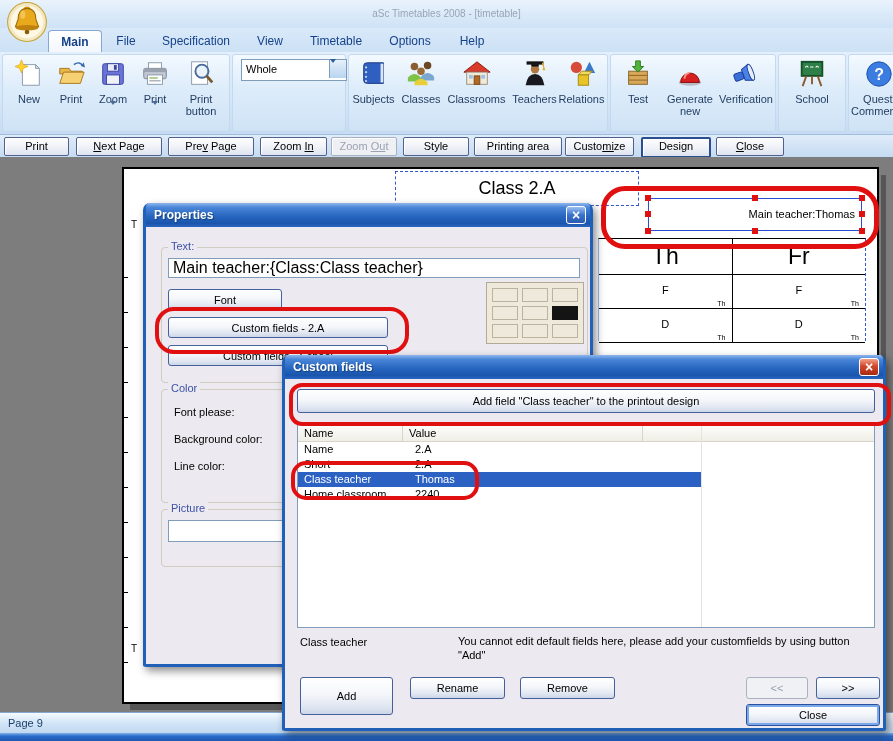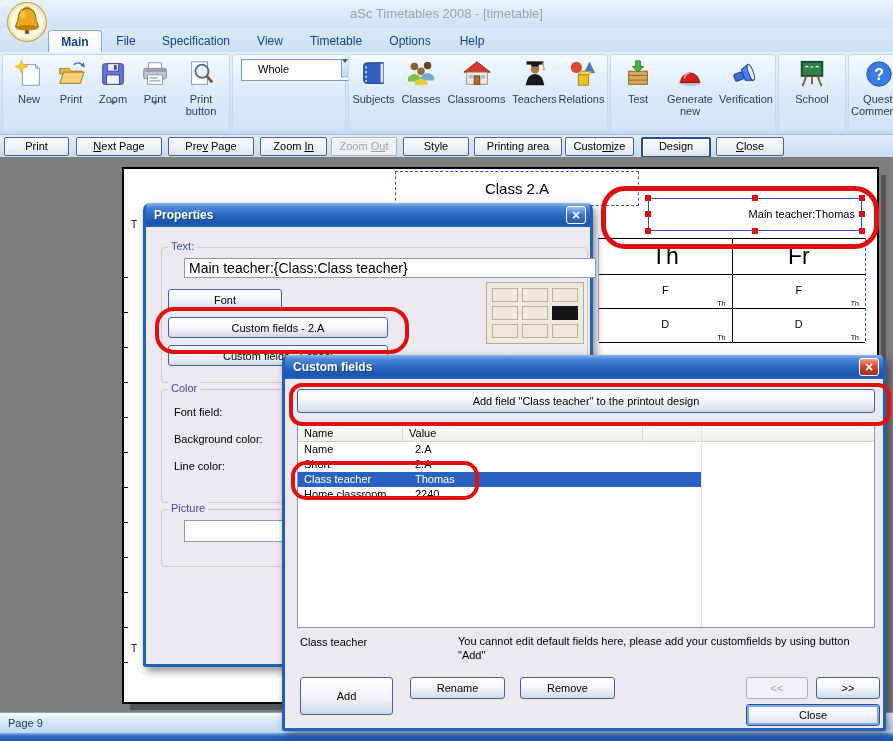--- a/index.html
+++ b/index.html
@@ -3,60 +3,60 @@
 <meta charset="utf-8">
 <style>
   html,body{margin:0;padding:0}
   #screen{position:relative;width:893px;height:741px;overflow:hidden;
     font-family:"Liberation Sans",sans-serif;font-size:11px;color:#000;background:#ece9f0;}
   .abs{position:absolute}
 
   
   .titlebar{left:0;top:0;width:893px;height:28px;
     background:linear-gradient(180deg,#eaf3fc 0%,#d9e9f9 55%,#cfe2f6 100%);}
-  .titletext{width:100%;text-align:center;line-height:28px;color:#98a5b5;font-size:13px;}
+  .titletext{width:100%;text-align:center;line-height:28px;color:#98a5b5;font-size:10px;}
   .tabrow{left:0;top:28px;width:893px;height:24px;background:linear-gradient(180deg,#d9e9f9,#cde1f5);}
   .tab{position:absolute;top:2px;height:22px;line-height:22px;text-align:center;color:#15428b;font-size:12px;cursor:pointer}
   .tab.active{background:linear-gradient(180deg,#ffffff,#f2f7fd);border:1px solid #86a7d2;border-bottom:none;
     border-radius:4px 4px 0 0;font-weight:bold;}
   .applogo{left:6px;top:1px;width:42px;height:42px;z-index:5}
 
   
   .ribbon{left:0;top:52px;width:893px;height:82px;
     background:linear-gradient(180deg,#e3effb 0%,#d4e6f8 60%,#c7dcf3 100%);border-bottom:1px solid #9ebfe0;}
   .rgroup{position:absolute;top:2px;height:76px;border:1px solid #c2d9f0;border-radius:3px;
     background:linear-gradient(180deg,#f3f9ff 0%,#ddecfa 45%,#cfe3f6 100%);}
   .ritem{position:absolute;top:2px;height:72px;text-align:center;cursor:pointer;border-radius:3px;}
   .ricon{display:block;height:34px;margin-top:2px}
   .ricon svg{width:30px;height:30px;vertical-align:middle}
   .rlabel{display:block;font-size:11px;color:#1e3a5f;line-height:12px}
   .ddarrow{width:0;height:0;border-left:3px solid transparent;border-right:3px solid transparent;
     border-top:4px solid #4a6a9a;margin:2px auto 0;}
   .combo{position:absolute;left:8px;top:4px;width:100px;height:20px;background:#fff;border:1px solid #7f9db9;
-    line-height:18px;padding-left:16px;cursor:pointer}
+    line-height:18px;padding-left:4px;cursor:pointer}
   .combobtn{position:absolute;right:0;top:0;width:16px;height:18px;
     background:linear-gradient(180deg,#e6f0fb,#b9d4f0);border-left:1px solid #7f9db9;}
   .combobtn .ddarrow{margin-top:7px;border-top-color:#2a5a9a}
 
   
   .toolrow{left:0;top:135px;width:893px;height:22px;
     background:linear-gradient(180deg,#e0ecf9,#c5dbf2);border-bottom:1px solid #94b8dd;}
   .tbtn{position:absolute;top:2px;height:17px;line-height:16px;text-align:center;font-size:11px;
     background:linear-gradient(180deg,#fdfdfe 0%,#f1f3f8 50%,#dde3ef 100%);
     border:1px solid #50618c;border-radius:2px;box-shadow:inset 1px 1px 0 #ffffff;cursor:pointer;}
   .tbtn.disabled{color:#9aa2b2;border-color:#a8b0c0;background:#eef0f4;cursor:default}
   .tbtn.focused{border:2px solid #2b4f8e;line-height:14px;}
 
   
   .previewbg{left:0;top:157px;width:893px;height:555px;background:#7d7d7d;}
   .page{left:122px;top:167px;width:757px;height:537px;background:#fff;border:2px solid #000;box-sizing:border-box;}
   .pageshadow{left:130px;top:704px;width:753px;height:6px;background:#565656;}
   .pagesideshadow{left:881px;top:175px;width:5px;height:535px;background:#565656;}
   .classbox{left:395px;top:171px;width:242px;height:33px;border:1px dashed #3355cc;
-    font-size:15px;text-align:center;line-height:33px;}
+    font-size:18px;text-align:center;line-height:33px;}
   .selbox{left:648px;top:198px;width:214px;height:33px;border:1px solid #2b4fd0;box-sizing:border-box;
     font-size:11px;text-align:right;line-height:31px;padding-right:6px;}
   .hdl{position:absolute;width:6px;height:6px;background:#e01010;}
   .ptable{left:598px;top:238px;width:268px;height:103px;border-top:1px solid #000;border-left:1px solid #9db8e8;
     border-right:1px dashed #3355cc;box-sizing:border-box;}
   .pt-head{height:35px;border-bottom:1px solid #000;display:flex}
   .pt-row{height:33px;border-bottom:1px solid #000;display:flex}
   .pt-cell{position:relative;width:50%;text-align:center;}
   .pt-cell + .pt-cell{border-left:1px solid #000}
   .pt-head .pt-cell{font-size:23px;line-height:34px}
@@ -77,21 +77,21 @@
   .xclose.blue{background:linear-gradient(180deg,#9cc0f0,#3a72cc 50%,#2a5cb0);}
   .xclose.red{background:linear-gradient(180deg,#f2a088,#d0482c 45%,#a82a10);}
   .grp{position:absolute;border:1px solid #cfcdc0;border-radius:4px;}
   .grplbl{position:absolute;background:#ece9f0;padding:0 3px;color:#3c52a8;}
   .xpbtn{position:absolute;box-sizing:border-box;display:flex;align-items:center;justify-content:center;
     background:linear-gradient(180deg,#ffffff 0%,#f4f6fa 45%,#dfe5f0 82%,#ccd6e8 100%);
     border:1px solid #44619e;border-radius:3px;font-size:11px;cursor:pointer;}
   .xpbtn.disabled{color:#98a0b0;border-color:#aab2c2;background:#f0f1f4;cursor:default}
   .xpbtn.focusring{box-shadow:inset 0 0 0 2px #7aa8e8;border-color:#2a50a0;}
   .txtin{position:absolute;box-sizing:border-box;background:#fff;border:1px solid #7f9db9;
-    font-family:"Liberation Sans",sans-serif;font-size:14px;padding:2px 4px;margin-left:16px;}
+    font-family:"Liberation Sans",sans-serif;font-size:16px;padding:2px 4px;}
   .aligngrid{position:absolute;background:#eee9da;border:1px solid #b0aa96;
     display:grid;grid-template-columns:repeat(3,26px);grid-auto-rows:14px;gap:4px;padding:5px;}
   .acell{border:1px solid #b8b4a0;background:#eee9da;cursor:pointer}
   .acell.on{background:#141414;border-color:#141414}
 
   
   .lv{position:absolute;background:#fff;border:1px solid #7f9db9;box-sizing:border-box;}
   .lvh{height:16px;background:linear-gradient(180deg,#fdfdfb,#efeee6);border-bottom:1px solid #d8d5c8;display:flex}
   .lvhc{box-sizing:border-box;border-right:1px solid #d8d5c8;padding:1px 6px;line-height:14px;cursor:pointer}
   .lvrow{height:15px;display:flex;line-height:15px;cursor:pointer}
@@ -426,21 +426,21 @@
       <div class="acell"></div>
       <div class="acell"></div>
       <div class="acell on"></div>
       <div class="acell"></div>
       <div class="acell"></div>
       <div class="acell"></div>
     </div>
 
     <div class="grp" style="left:15px;top:186px;width:290px;height:112px"></div>
     <div class="grplbl" style="left:22px;top:179px">Color</div>
-    <div class="abs" style="left:28px;top:203px">Font field:</div>
+    <div class="abs" style="left:28px;top:203px">Font please:</div>
     <div class="abs" style="left:28px;top:230px">Background color:</div>
     <div class="abs" style="left:28px;top:257px">Line color:</div>
 
     <div class="grp" style="left:15px;top:306px;width:290px;height:56px"></div>
     <div class="grplbl" style="left:22px;top:299px">Picture</div>
     <input class="txtin" style="left: 22px; top: 317px; width: 276px; height: 22px;">
 
     <div class="anno" style="left:9px;top:104px;width:246px;height:39px;border-radius:19px"></div>
   </div>
 

